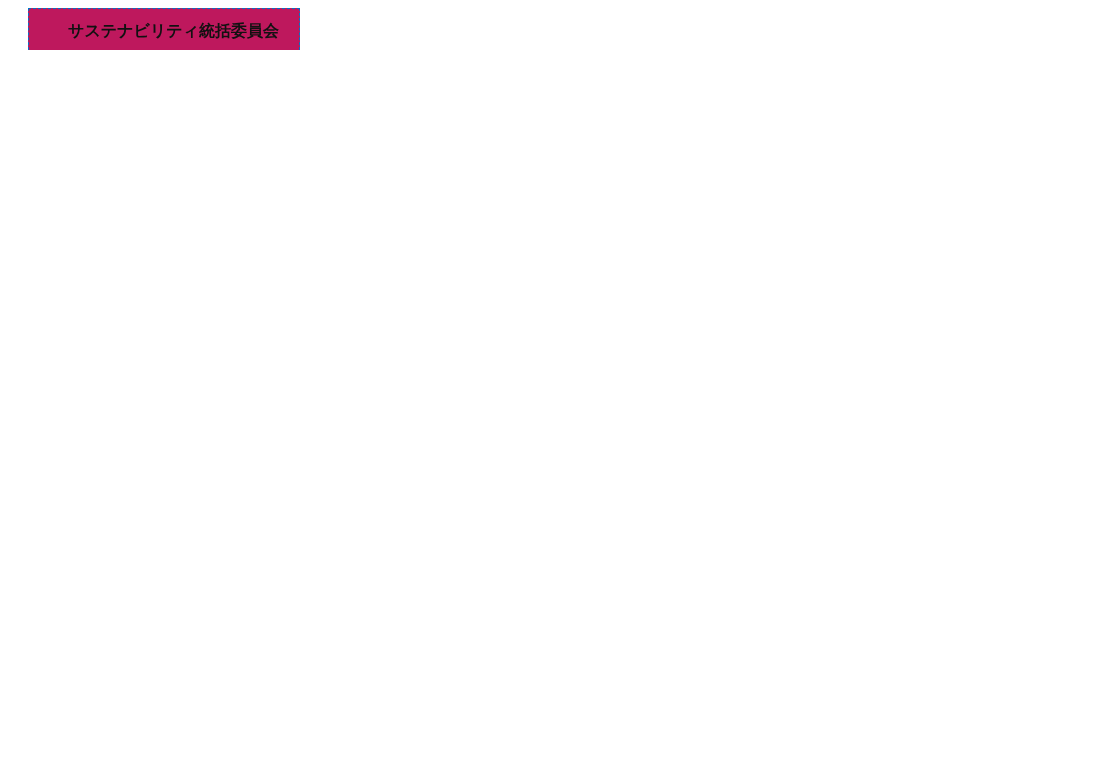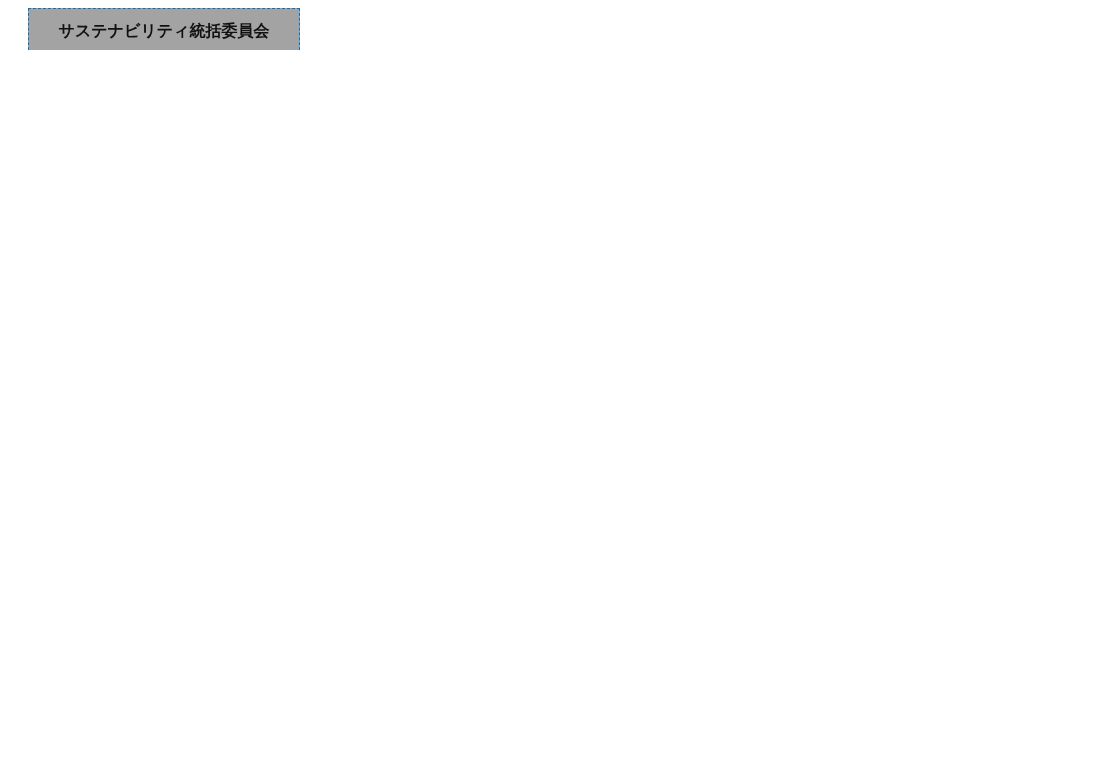--- a/index.html
+++ b/index.html
@@ -19,23 +19,23 @@
     box-sizing: border-box;
     position: relative;
   }
 
   
   .dashed-box {
     border: 1px dashed var(--blue);
     padding: 12px 20px;
     font-weight: 700;
     font-size: 16px;
-    text-align: center;
+    text-align: right;
     display: inline-block;
-    background: #a3a3a3;
+    background: #be185d;
   }
 
   
   .lvl1 {
     position: absolute;
     left: 28px;
     top: 8px;
     min-width: 230px;
   }
   

